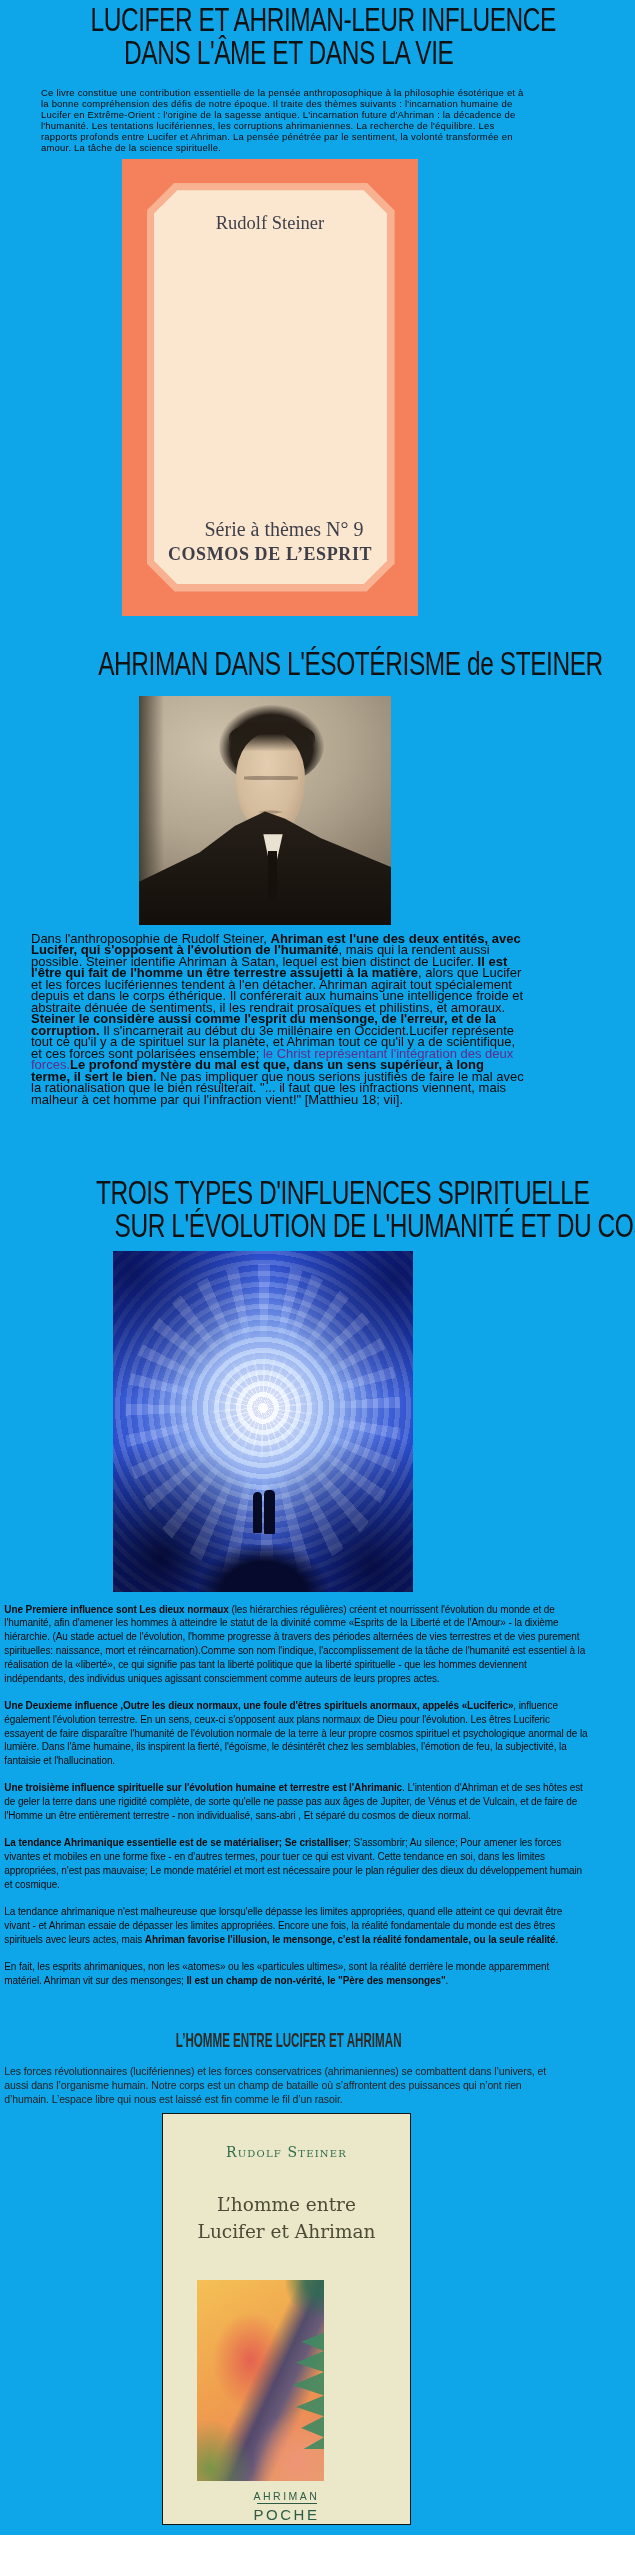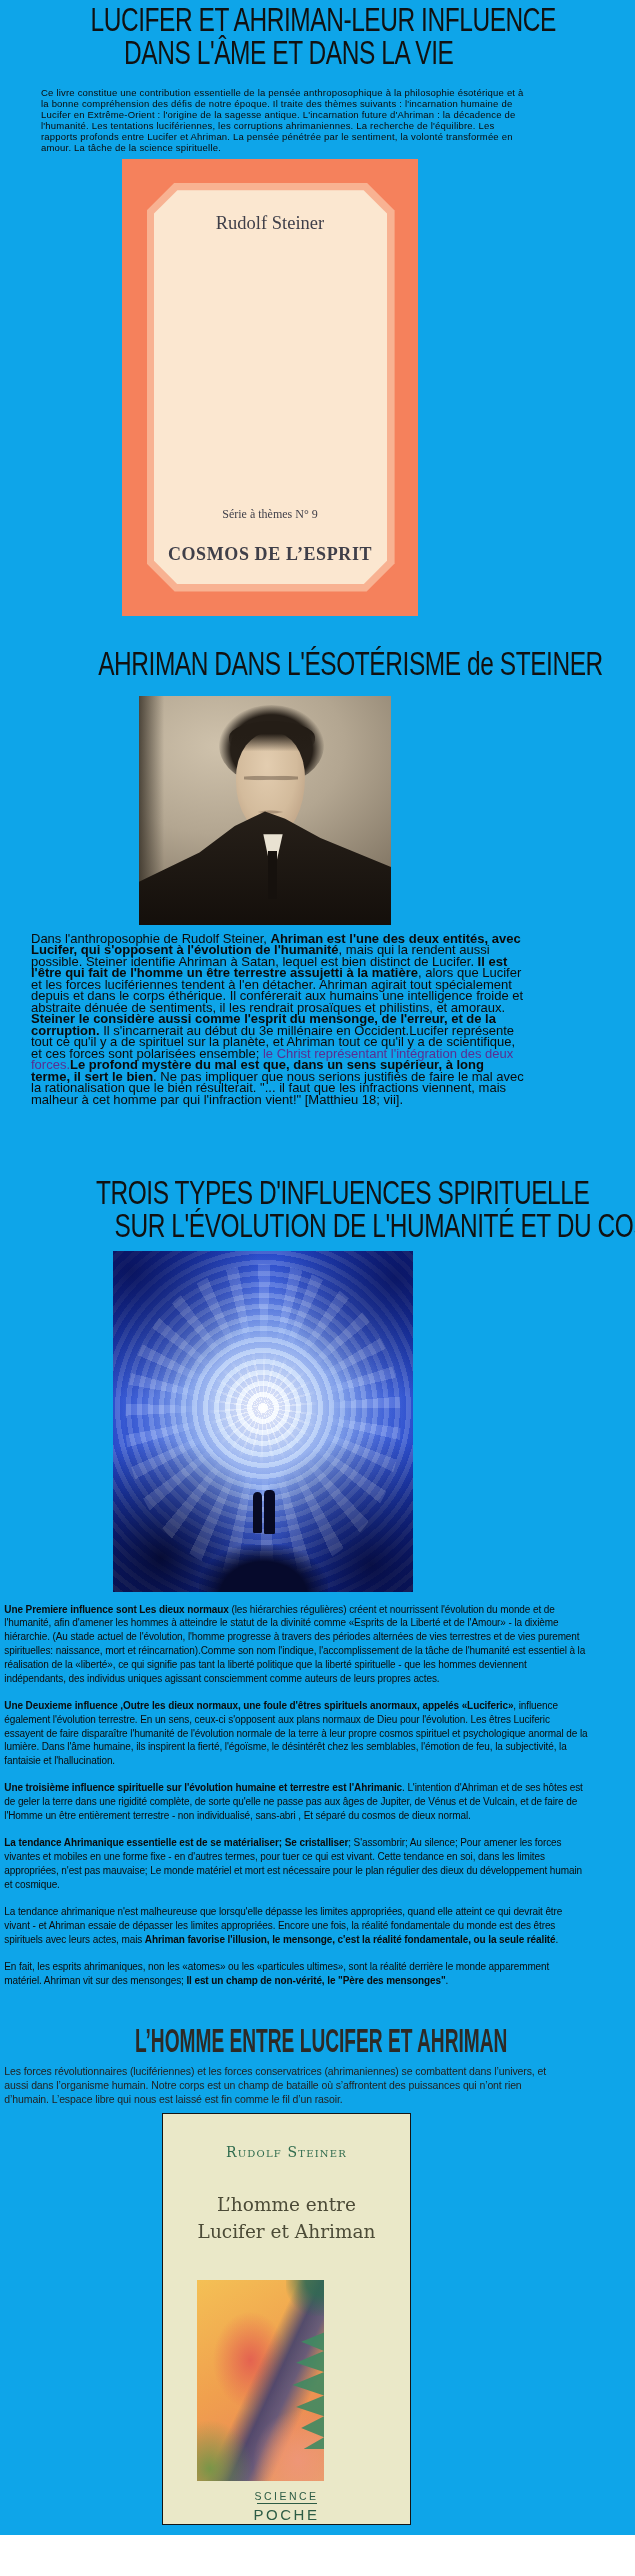--- a/index.html
+++ b/index.html
@@ -2,42 +2,42 @@
 <html lang="fr" style="font-size:9.8px"><head>
 <meta charset="utf-8">
 <style>
   html,body{margin:0;padding:0;background:#ffffff;}
   #page{width:635px;background:#0ea5e9;font-family:"Liberation Sans",sans-serif;color:#000;position:relative;overflow:hidden;}
 
   
   .title-wrap{width:578px;text-align:center;}
   .title-line{line-height:33px;font-size:34px;color:#111;}
   .cond{display:inline-block;transform:scaleX(.72);transform-origin:50% 50%;white-space:nowrap;letter-spacing:-0.6px;}
-  .h4-line{line-height:27px;font-size:33px;color:#2d2a26;font-weight:700;}
+  .h4-line{line-height:27px;font-size:20px;color:#2d2a26;font-weight:700;}
   .cond4{display:inline-block;transform:scaleX(.58);transform-origin:50% 50%;white-space:nowrap;letter-spacing:0;}
 
   
   .intro-para{margin:18.5px 0 0 41px;width:486px;font-size:9.5px;line-height:11px;letter-spacing:0.2px;color:#0a0a0a;}
   .ahriman-para{margin:7.4px 0 0 31px;width:493px;font-size:13px;line-height:11.5px;color:#0a0a0a;}
   .wide-para{margin:0 0 13.5px 4.3px;width:584px;font-size:10px;line-height:13.8px;letter-spacing:-0.1px;color:#0b0b0b;}
   .homme-para{margin:9.8px 0 0 4.3px;width:554px;font-size:10.5px;line-height:14px;letter-spacing:-0.1px;color:#222;}
   .seg-b{font-weight:700;}
   .seg-link{color:#5b2d91;}
 
   
   .cover1{margin:6.2px 0 0 122px;width:296px;height:457px;background:#f5815c;position:relative;font-family:"Liberation Serif",serif;}
   .cover1-frame{position:absolute;left:24.6px;right:23.4px;top:23.4px;bottom:24.6px;background:#f8b292;
     clip-path:polygon(28px 0,calc(100% - 28px) 0,100% 28px,100% calc(100% - 28px),calc(100% - 28px) 100%,28px 100%,0 calc(100% - 28px),0 28px);}
   .cover1-panel{position:absolute;left:32px;right:31px;top:31px;bottom:32px;background:#fbe7d0;
     clip-path:polygon(23.4px 0,calc(100% - 23.4px) 0,100% 23.4px,100% calc(100% - 23.4px),calc(100% - 23.4px) 100%,23.4px 100%,0 calc(100% - 23.4px),0 23.4px);}
   .c1-text{position:absolute;left:0;width:100%;text-align:center;color:#3f3f49;}
   .c1-author{top:54px;font-size:18.5px;}
   .c1-title{top:141px;font-size:27px;line-height:34px;}
   .c1-sub{top:224px;font-size:16.6px;line-height:19px;}
-  .c1-series{top:348px;font-size:12px;}
+  .c1-series{top:359px;font-size:20px;padding-left:14px;}
   .c1-coll{top:385px;font-size:18px;font-weight:700;letter-spacing:0.6px;}
 
   
   .photo{margin:16px 0 0 139px;width:252px;height:229px;position:relative;overflow:hidden;
     background:linear-gradient(90deg,rgba(50,44,35,.8) 0%,rgba(50,44,35,0) 10%),
       radial-gradient(ellipse 130% 100% at 32% 22%,#cfc2ac 0%,#b3a691 38%,#877b69 72%,#55503f 100%);}
   .hair{position:absolute;left:80px;top:8.6px;width:105px;height:80px;border-radius:50%;
     background:radial-gradient(ellipse at 50% 55%,#261f18 55%,rgba(38,31,24,0) 72%);}
   .face{position:absolute;left:97px;top:36px;width:69px;height:103px;
     border-radius:52% 48% 46% 54%/46% 46% 58% 54%;
@@ -183,20 +183,20 @@
     <div class="c2-text c2-author">Rudolf Steiner</div>
     <div class="c2-text c2-title">
       <div>L’homme entre</div>
       <div>Lucifer et Ahriman</div>
     </div>
     <div class="art">
       <div class="fir-top"></div>
       <div class="fir"></div>
     </div>
     <div class="c2-brand">
-      <div class="brand-top">SCIENCE</div>
+      <div class="brand-top">AHRIMAN</div>
       <div class="brand-line"></div>
       <div class="brand-bottom">POCHE</div>
     </div>
   </div>
 
 </div>
 
 
 </body></html>

